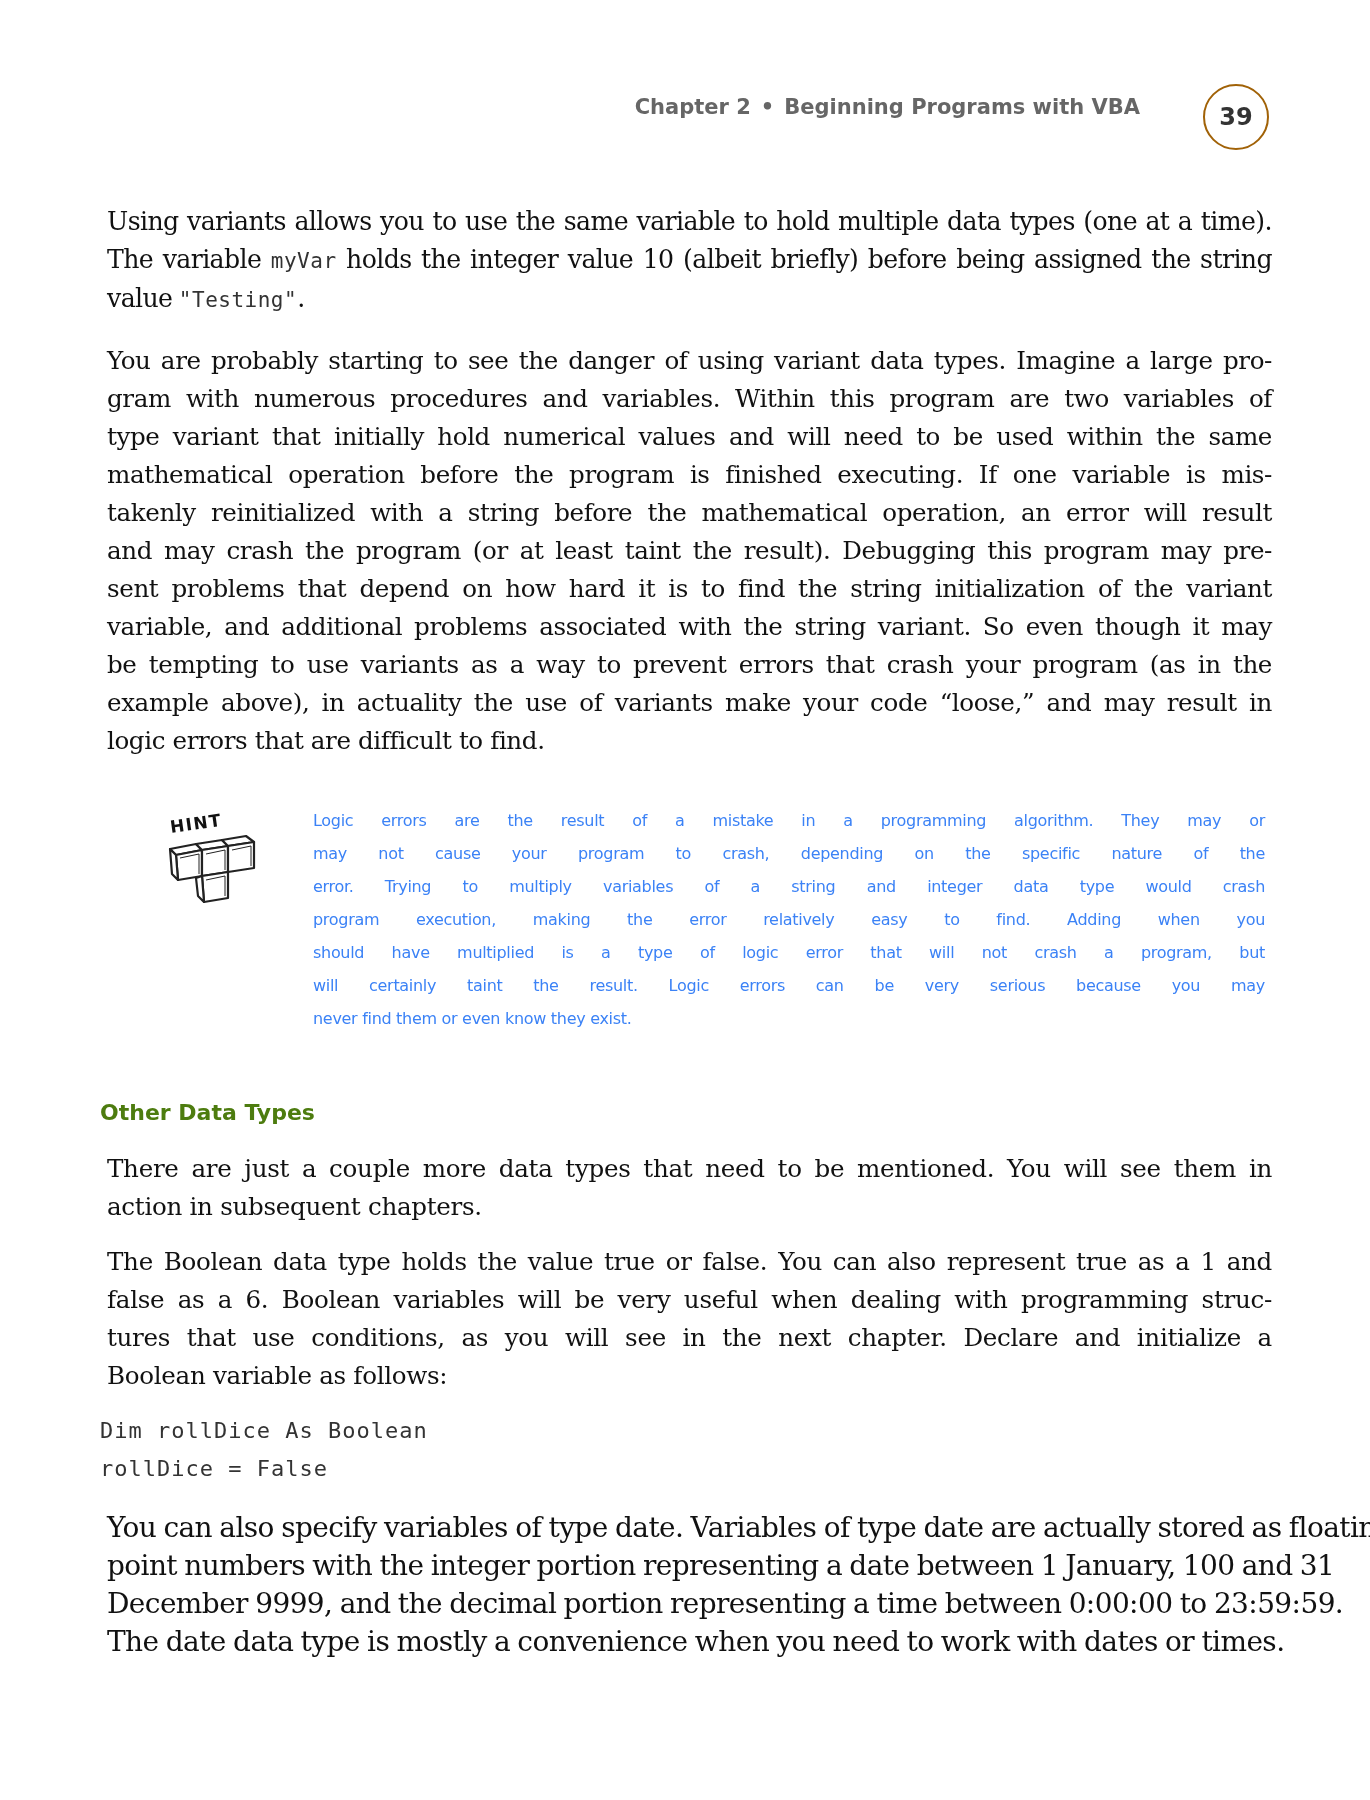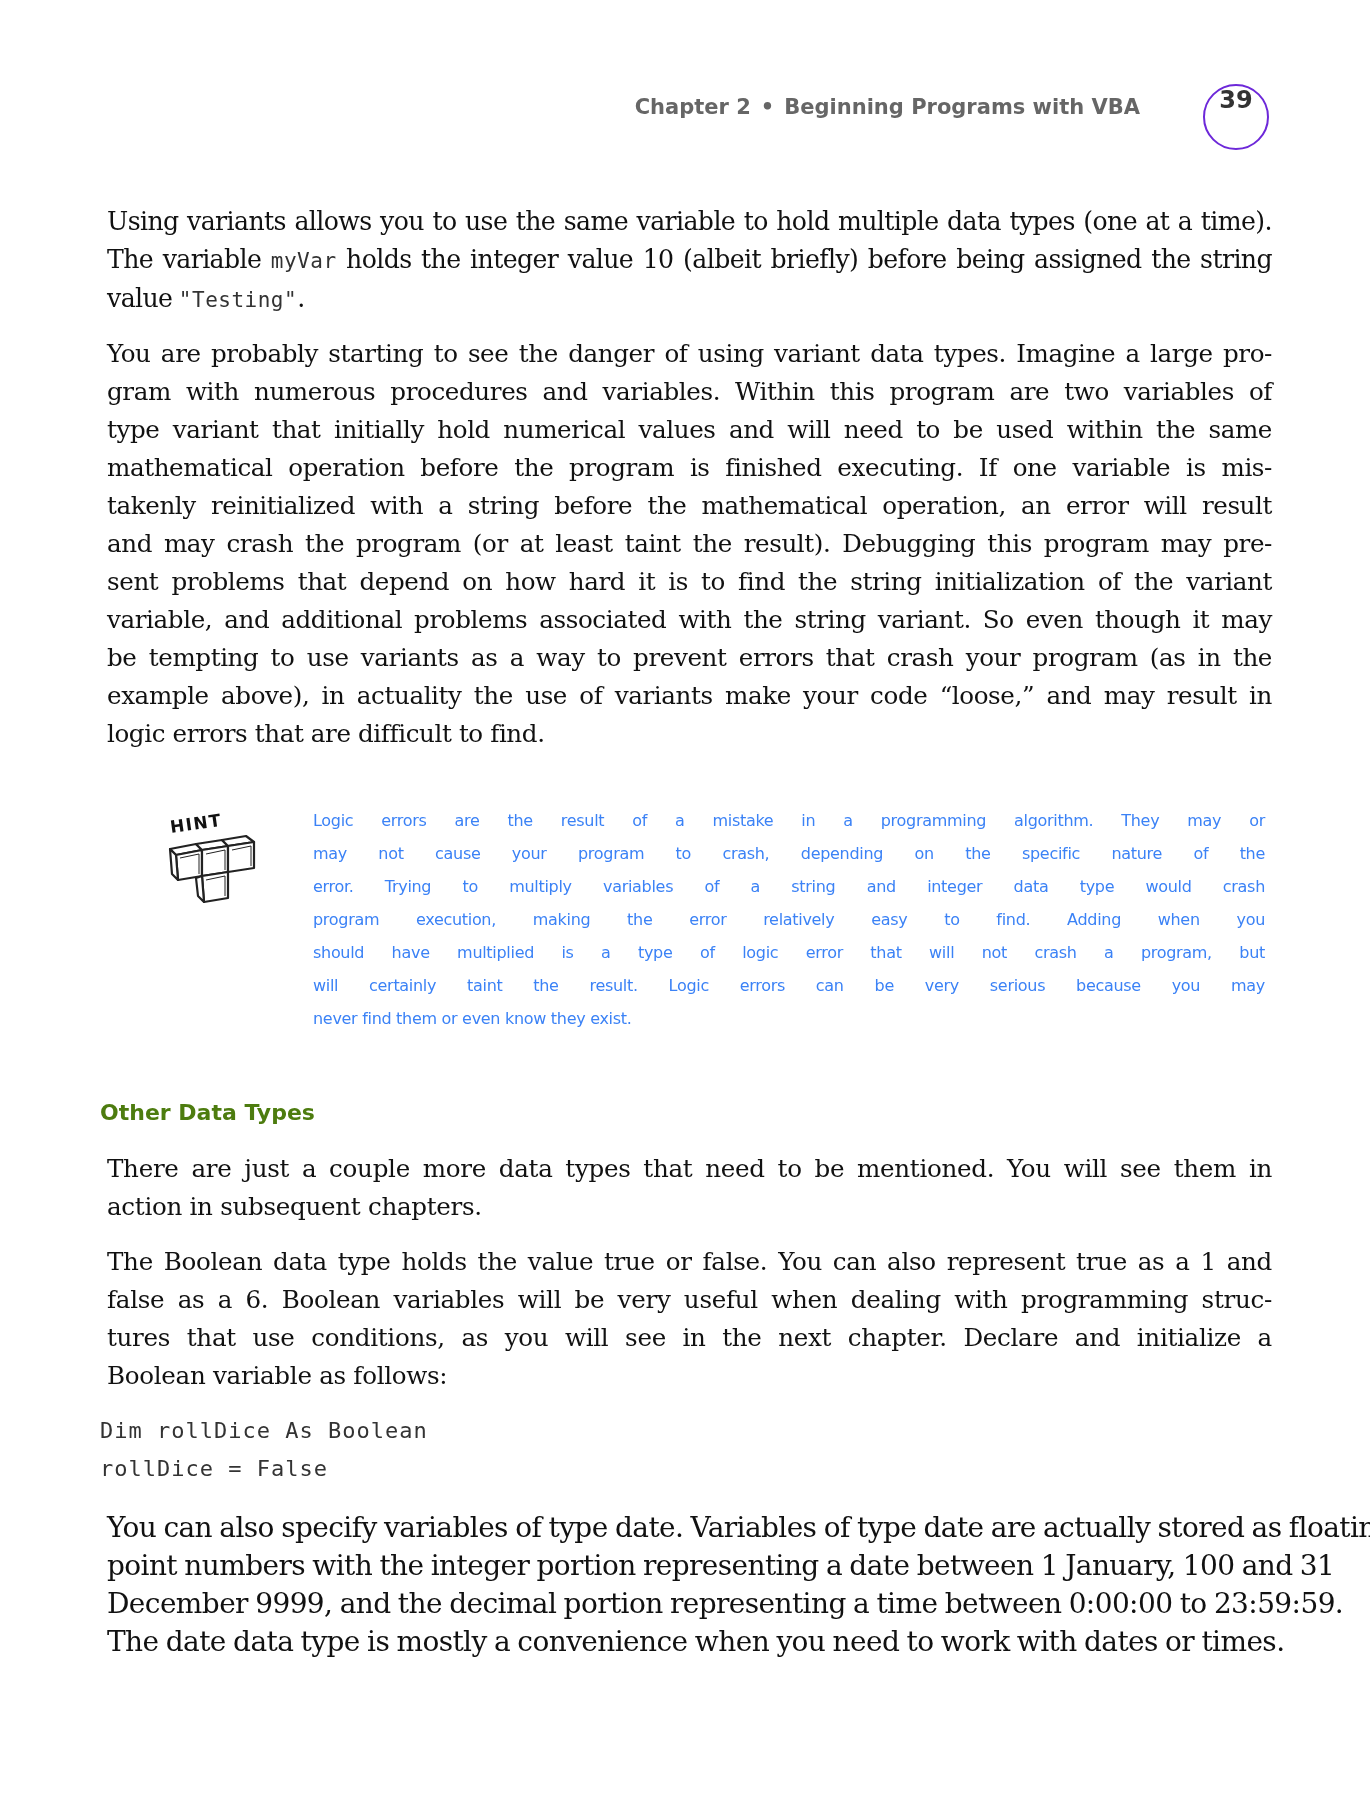--- a/index.html
+++ b/index.html
@@ -5,22 +5,22 @@
   html, body { margin: 0; padding: 0; background: #ffffff; }
   body { width: 1370px; height: 1800px; position: relative; overflow: hidden; }
   .running-head {
     position: absolute; left: 560px; top: 95px; width: 580px; text-align: right;
     font-family: "DejaVu Sans", sans-serif; font-weight: bold; font-size: 21px;
     color: #666666; letter-spacing: 0px;
   }
   .running-head .bullet { margin: 0 10px; }
   .page-num {
     position: absolute; left: 1203px; top: 84px; width: 66px; height: 66px;
-    border: 2px solid #6d28d9; border-radius: 50%; box-sizing: border-box;
-    display: flex; align-items: flex-start; justify-content: center;
+    border: 2px solid #a16207; border-radius: 50%; box-sizing: border-box;
+    display: flex; align-items: center; justify-content: center;
     font-family: "DejaVu Sans", sans-serif; font-weight: bold; font-size: 24px; color: #333333;
   }
   .body-text {
     position: absolute; left: 100px; width: 1165px;
     font-family: "DejaVu Serif", serif; font-size: 25.2px; line-height: 38px;
     color: #111111; text-align: justify; margin: 7px;
   }
   .body-text.tight { letter-spacing: -0.6px; word-spacing: -1px; }
   .mono { font-family: "DejaVu Sans Mono", monospace; font-size: 21px; color: #333333; letter-spacing: 0.5px; }
   .hint-icon { position: absolute; left: 166px; top: 806px; width: 100px; height: 100px; }
@@ -52,21 +52,21 @@
 <div class="page-num">
   <span>39</span>
 </div>
 
 <div class="body-text tight" style="top:196px;">
   <span class="line">Using variants allows you to use the same variable to hold multiple data types (one at a time).</span>
   <span class="line"><span>The variable </span><span class="mono">myVar</span><span> holds the integer value 10 (albeit briefly) before being assigned the string</span></span>
   <span class="line last"><span>value </span><span class="mono">"Testing"</span><span>.</span></span>
 </div>
 
-<div class="body-text" style="top:328px; font-size:24.6px; letter-spacing:-0.4px;">
+<div class="body-text" style="top:335px; font-size:24.6px; letter-spacing:-0.4px;">
   <span class="line">You are probably starting to see the danger of using variant data types. Imagine a large pro-</span>
   <span class="line">gram with numerous procedures and variables. Within this program are two variables of</span>
   <span class="line">type variant that initially hold numerical values and will need to be used within the same</span>
   <span class="line">mathematical operation before the program is finished executing. If one variable is mis-</span>
   <span class="line">takenly reinitialized with a string before the mathematical operation, an error will result</span>
   <span class="line">and may crash the program (or at least taint the result). Debugging this program may pre-</span>
   <span class="line">sent problems that depend on how hard it is to find the string initialization of the variant</span>
   <span class="line">variable, and additional problems associated with the string variant. So even though it may</span>
   <span class="line">be tempting to use variants as a way to prevent errors that crash your program (as in the</span>
   <span class="line">example above), in actuality the use of variants make your code “loose,” and may result in</span>

